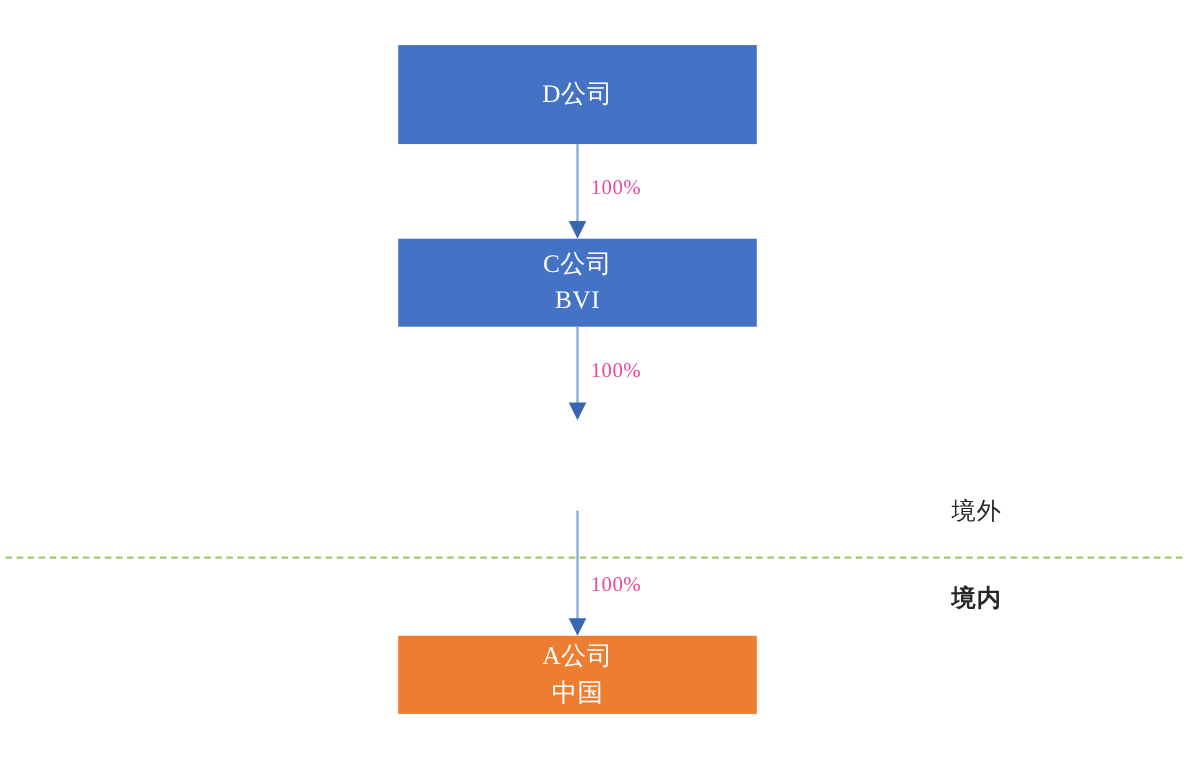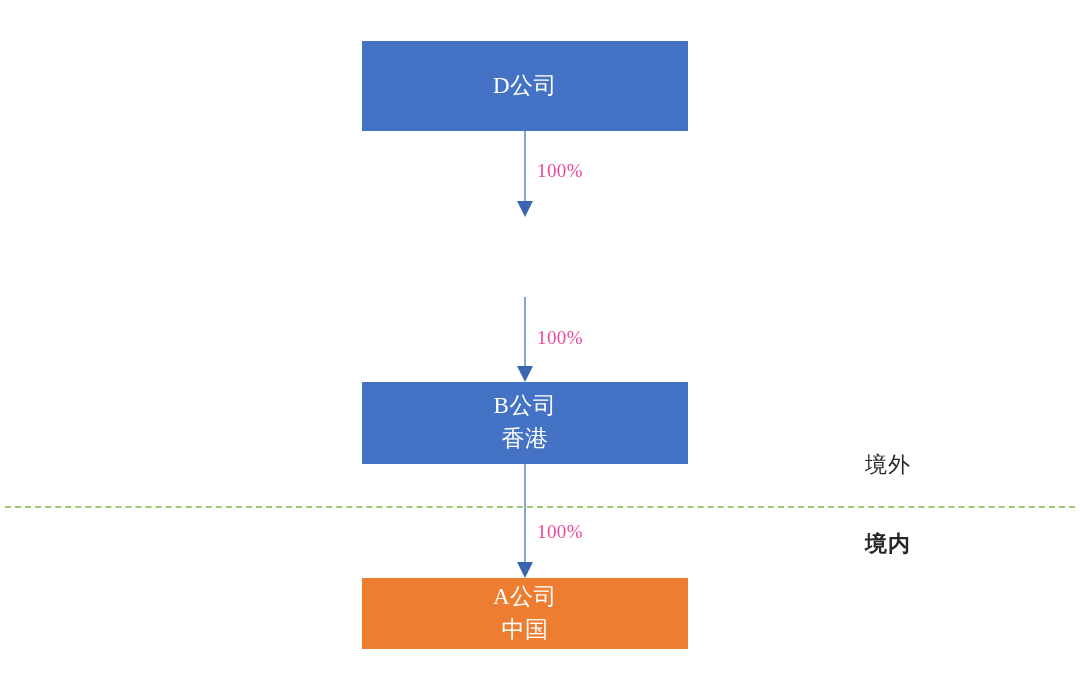--- a/index.html
+++ b/index.html
@@ -100,33 +100,33 @@
   </div>
 
   <div id="connector-d-c" class="connector">
     <svg width="56" height="86" viewBox="0 0 56 86">
       <line x1="28" y1="0" x2="28" y2="74" stroke="#7CA6DC" stroke-width="2"></line>
       <polygon points="28,86 20,70 36,70" fill="#3A66B0"></polygon>
     </svg>
   </div>
   <div id="label-d-c" class="edge-label">100%</div>
 
+  <div id="box-c" class="entity-box box-blue">
+    <span class="line1">C公司</span>
+    <span class="line2">BVI</span>
+  </div>
 
   <div id="connector-c-b" class="connector">
     <svg width="56" height="85" viewBox="0 0 56 85">
       <line x1="28" y1="0" x2="28" y2="73" stroke="#7CA6DC" stroke-width="2"></line>
       <polygon points="28,85 20,69 36,69" fill="#3A66B0"></polygon>
     </svg>
   </div>
   <div id="label-c-b" class="edge-label">100%</div>
 
-  <div id="box-b" class="entity-box box-blue">
-    <span class="line1">B公司</span>
-    <span class="line2">香港</span>
-  </div>
 
   <div id="connector-b-a" class="connector">
     <svg width="56" height="114" viewBox="0 0 56 114">
       <line x1="28" y1="0" x2="28" y2="102" stroke="#7CA6DC" stroke-width="2"></line>
       <polygon points="28,114 20,98 36,98" fill="#3A66B0"></polygon>
     </svg>
   </div>
   <div id="label-b-a" class="edge-label">100%</div>
 
   <div id="jurisdiction-divider"></div>

